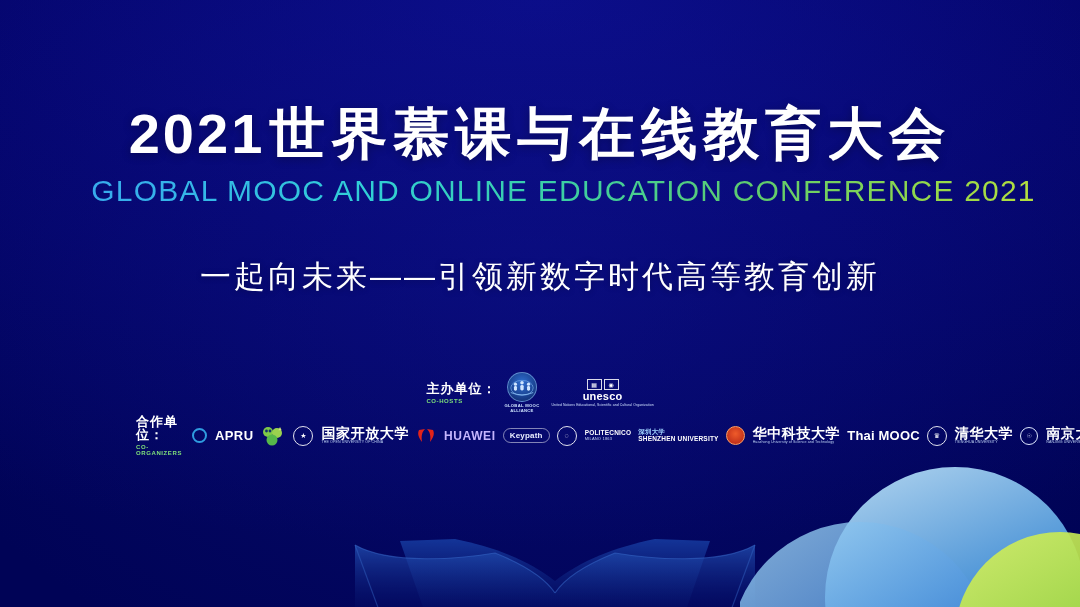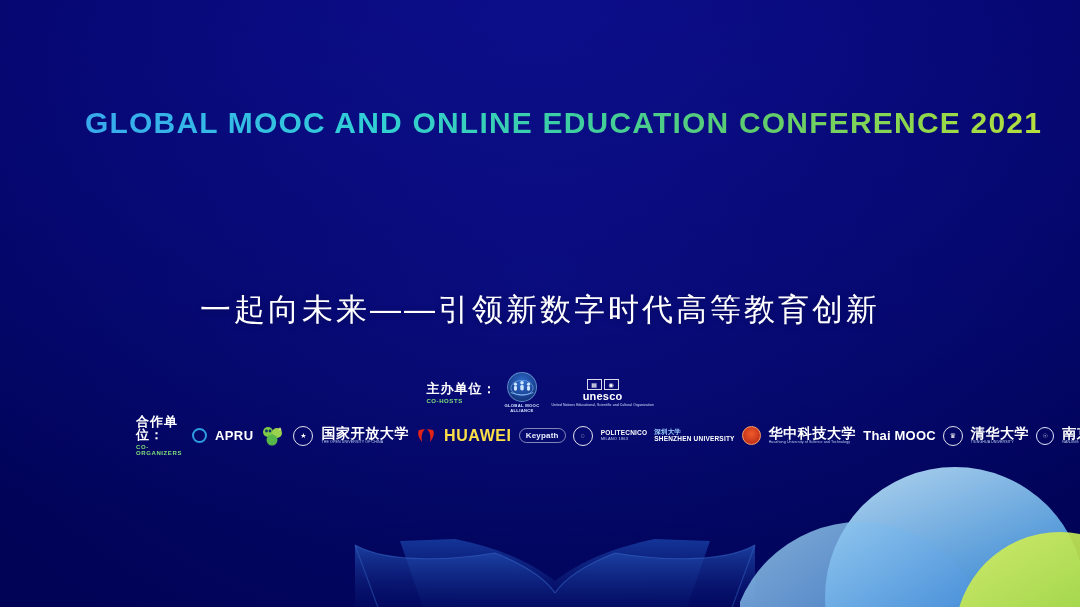--- a/index.html
+++ b/index.html
@@ -65,23 +65,23 @@
     font-weight: 700;
     letter-spacing: 6px;
     color: #ffffff;
     line-height: 1.08;
     white-space: nowrap;
     text-shadow: 0 2px 10px rgba(0,0,0,.30);
   }
   .title-cn .yr { letter-spacing: 3px; margin-right: 4px; }
 
   .title-en {
-    margin-top: 2px;
+    margin-top: 10px;
     font-size: 30px;
-    font-weight: 700;
+    font-weight: 400;
     letter-spacing: 1.2px;
     white-space: nowrap;
     background-image: linear-gradient(90deg,
         #3aa0f0 0%, #35b7e8 18%, #31cfd6 34%,
         #3ccfa4 52%, #5fcc6d 70%, #93d84b 86%, #c3e23a 100%);
     -webkit-background-clip: text;
     background-clip: text;
     color: transparent;
     padding-left: 47px;
     -webkit-text-fill-color: transparent;
@@ -94,21 +94,20 @@
     top: 256px;
     text-align: center;
   }
   .slogan-cn {
     font-size: 31px;
     font-weight: 500;
     letter-spacing: 3px;
     color: #ffffff;
     white-space: nowrap;
     text-shadow: 0 1px 6px rgba(0,0,0,.28);
-    margin-top: 33px;
   }
   .slogan-en {
     margin-top: 9px;
     font-size: 11.5px;
     font-weight: 700;
     letter-spacing: .55px;
     white-space: nowrap;
     background-image: linear-gradient(90deg,
         #4aa6f2 0%, #38bfe2 22%, #35cfbe 44%,
         #4ccd7e 66%, #86d851 86%, #bfe23c 100%);
@@ -219,21 +218,21 @@
 
   .apru-ring {
     width: 15px; height: 15px; border-radius: 50%;
     border: 2.2px solid #2f9ce0; flex: none;
   }
   .apru-word { font-size: 13px; font-weight: 700; color: #fff; letter-spacing: .4px; }
 
   .leaf-logo { width: 26px; height: 22px; flex: none; }
 
   .huawei-mark { width: 20px; height: 15px; flex: none; }
-  .huawei-word { font-size: 16px; font-weight: 700; color: #fde047; letter-spacing: .6px; }
+  .huawei-word { font-size: 12px; font-weight: 700; color: #c4b5fd; letter-spacing: .6px; }
 
   .keypath {
     display: flex; align-items: center; gap: 3px;
     border: 1px solid rgba(255,255,255,.5);
     border-radius: 11px;
     padding: 2px 6px;
   }
   .keypath-word { font-size: 8px; font-weight: 700; color: #e9eeff; letter-spacing: .2px; }
 
   .polimi-txt { line-height: 1.05; }
@@ -322,20 +321,21 @@
         <stop offset="60%" stop-color="#a9de3f"></stop>
         <stop offset="100%" stop-color="#6fc13a"></stop>
       </linearGradient>
     </defs>
     <circle cx="215" cy="150" r="130" fill="url(#cBlueA)" opacity=".95"></circle>
     <circle cx="120" cy="205" r="130" fill="url(#cBlueB)" opacity=".80"></circle>
     <circle cx="320" cy="190" r="105" fill="url(#cGreen)" opacity=".92"></circle>
   </svg>
 
   <div class="headline-block">
+    <div class="title-cn"><span class="yr">2021</span><span>世界慕课与在线教育大会</span></div>
     <div class="title-en">GLOBAL MOOC AND ONLINE EDUCATION CONFERENCE 2021</div>
   </div>
 
   <div class="slogan-block">
     <div class="slogan-cn">一起向未来——引领新数字时代高等教育创新</div>
   </div>
 
   <div class="hosts-row">
     <div class="org-label">
       <span class="cn">主办单位：</span>

